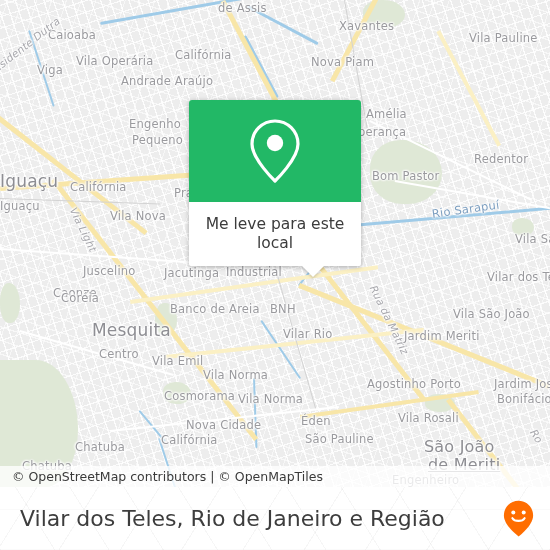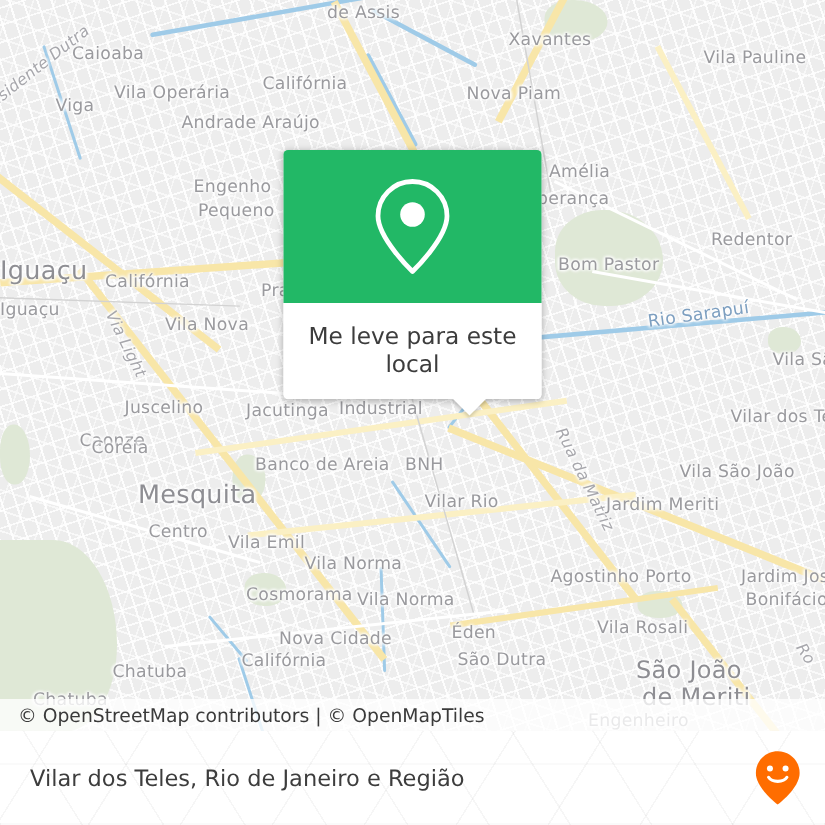--- a/index.html
+++ b/index.html
@@ -198,21 +198,21 @@
     left: 0; top: 0;
     width: 550px; height: 63px;
     background-image:
       repeating-linear-gradient(58deg, rgba(0,0,0,0.035) 0 1px, rgba(0,0,0,0) 1px 46px),
       repeating-linear-gradient(-58deg, rgba(0,0,0,0.035) 0 1px, rgba(0,0,0,0) 1px 52px),
       repeating-linear-gradient(0deg, rgba(0,0,0,0.02) 0 1px, rgba(0,0,0,0) 1px 40px);
     pointer-events: none;
   }
   .footer-title {
     position: relative;
-    font-size: 15px;
+    font-size: 22px;
     color: #3d3d3d;
     font-family: "DejaVu Sans", sans-serif;
     white-space: nowrap;
   }
   .brand {
     position: relative;
     display: flex;
     align-items: center;
     gap: 2px;
   }
@@ -322,23 +322,23 @@
         <div class="lbl" style="left: 164px; top: 390px;">Cosmorama</div>
         <div class="lbl" style="left: 238px; top: 393px;">Vila Norma</div>
         <div class="lbl" style="left: 367px; top: 378px;">Agostinho Porto</div>
         <div class="lbl" style="left: 494px; top: 378px;">Jardim Jos</div>
         <div class="lbl" style="left: 497px; top: 393px;">Bonifácio</div>
         <div class="lbl" style="left: 301px; top: 415px;">Éden</div>
         <div class="lbl" style="left: 186px; top: 419px;">Nova Cidade</div>
         <div class="lbl" style="left: 398px; top: 412px;">Vila Rosali</div>
         <div class="lbl" style="left: 75px; top: 441px;">Chatuba</div>
         <div class="lbl" style="left: 161px; top: 434px;">Califórnia</div>
-        <div class="lbl" style="left: 305px; top: 433px;">São Dutra</div>
+        <div class="lbl" style="left: 305px; top: 433px;">São Pauline</div>
         <div class="lbl city2" style="left: 424px; top: 438px;">São João</div>
-        <div class="lbl city2" style="left: 428px; top: 456px;">de Meriti</div>
+        <div class="lbl city2" style="left: 428px; top: 456px; text-decoration: underline;">de Meriti</div>
         <div class="lbl" style="left: 22px; top: 460px;">Chatuba</div>
         <div class="lbl road-name" style="left: 533px; top: 424px; transform: rotate(58deg); transform-origin: 0px 50%;">Ro</div>
         <div class="lbl" style="left: 392px; top: 474px;">Engenheiro</div>
       </div>
 
     <div class="callout">
       <div class="callout-head">
         <svg width="54" height="68" viewBox="0 0 54 68" aria-hidden="true">
           <path d="M27 4 C14.3 4 4 14.3 4 27 C4 42 27 64 27 64 C27 64 50 42 50 27 C50 14.3 39.7 4 27 4 Z" fill="none" stroke="#ffffff" stroke-width="3.2" stroke-linejoin="round"></path>
           <circle cx="27" cy="26" r="8.2" fill="#ffffff"></circle>

